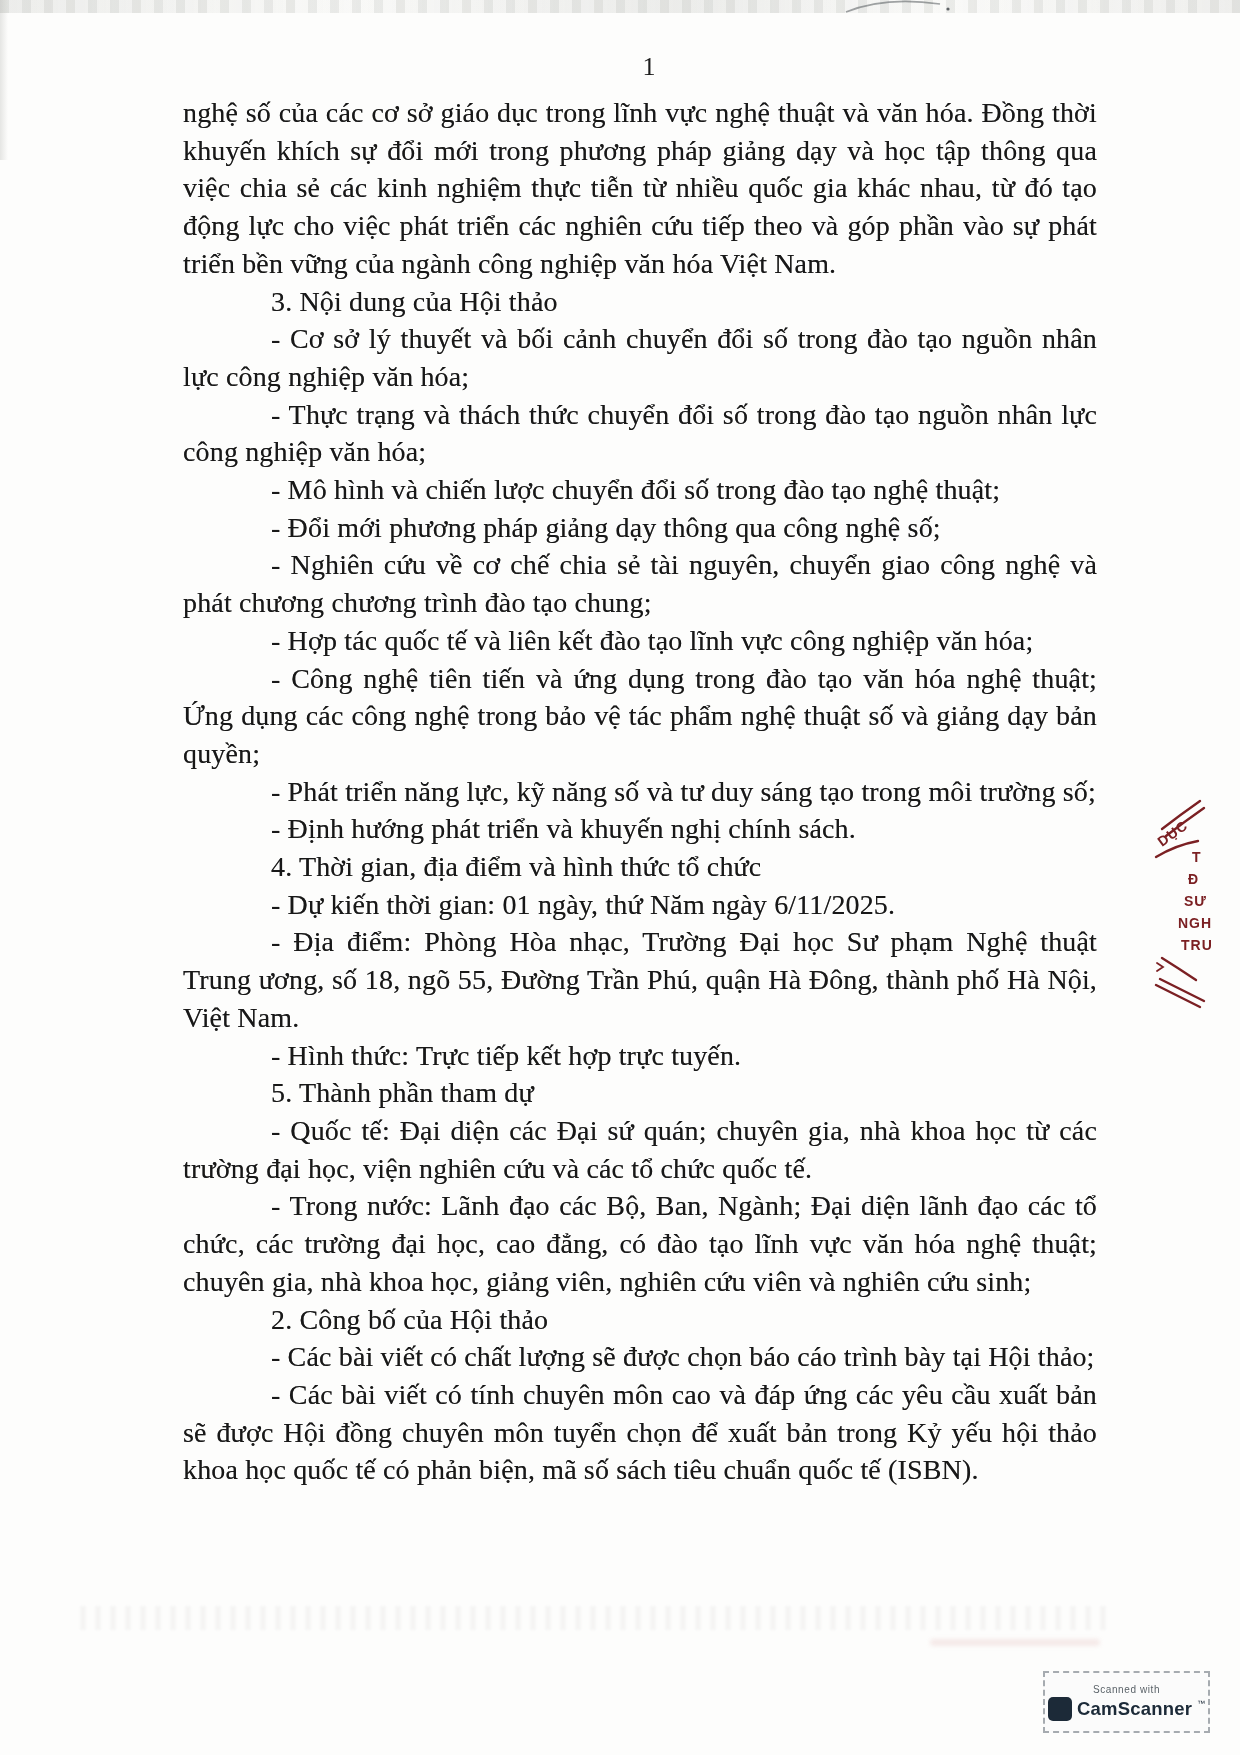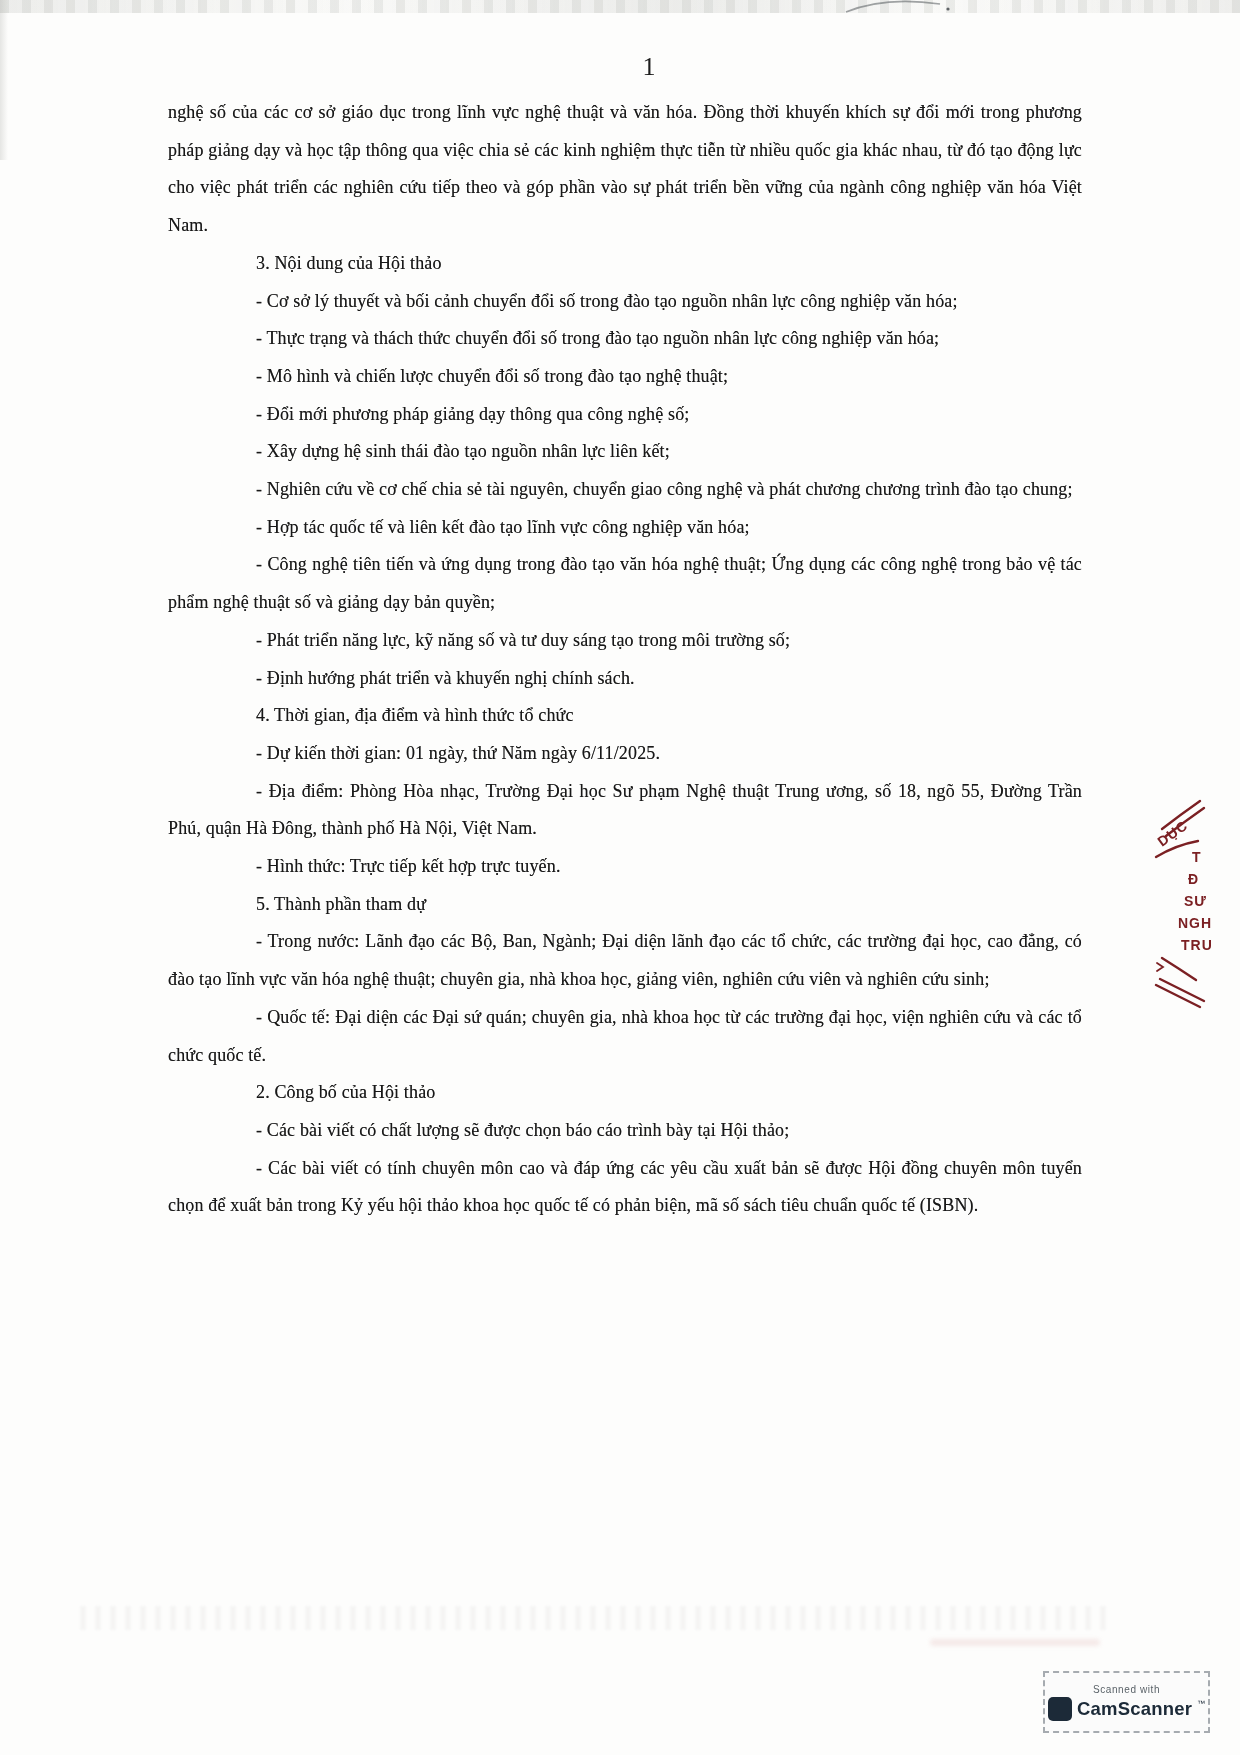--- a/index.html
+++ b/index.html
@@ -36,22 +36,22 @@
   }
 
   
   .page-number {
     position: absolute; left: 636px; top: 52px; width: 26px;
     font-size: 26px; color: #1d1d1d; text-align: center;
   }
 
   
   .content {
-    position: absolute; left: 168px; top: 94px; width: 914px;
-    font-size: 18px; line-height: 37.7px;
+    position: absolute; left: 183px; top: 94px; width: 914px;
+    font-size: 28px; line-height: 37.7px;
     color: #181818;
     text-align: justify;
     letter-spacing: 0.15px;
     text-shadow: 0 0 0.5px rgba(20,20,20,0.55);
   }
   .content p { margin: 0; text-indent: 88px; }
   .content p.noindent { text-indent: 0; }
   .content p.heading { font-weight: normal; }
 
   
@@ -109,33 +109,32 @@
 
   <div class="page-number">1</div>
 
   <div class="content">
     <p class="noindent">nghệ số của các cơ sở giáo dục trong lĩnh vực nghệ thuật và văn hóa. Đồng thời khuyến khích sự đổi mới trong phương pháp giảng dạy và học tập thông qua việc chia sẻ các kinh nghiệm thực tiễn từ nhiều quốc gia khác nhau, từ đó tạo động lực cho việc phát triển các nghiên cứu tiếp theo và góp phần vào sự phát triển bền vững của ngành công nghiệp văn hóa Việt Nam.</p>
     <p class="heading">3. Nội dung của Hội thảo</p>
     <p class="bullet">- Cơ sở lý thuyết và bối cảnh chuyển đổi số trong đào tạo nguồn nhân lực công nghiệp văn hóa;</p>
     <p class="bullet">- Thực trạng và thách thức chuyển đổi số trong đào tạo nguồn nhân lực công nghiệp văn hóa;</p>
     <p class="bullet">- Mô hình và chiến lược chuyển đổi số trong đào tạo nghệ thuật;</p>
     <p class="bullet">- Đổi mới phương pháp giảng dạy thông qua công nghệ số;</p>
-    <p class="bullet">- Xây dựng hệ sinh thái đào tạo nguồn nhân lực liên kết;</p>
     <p class="bullet">- Nghiên cứu về cơ chế chia sẻ tài nguyên, chuyển giao công nghệ và phát chương chương trình đào tạo chung;</p>
     <p class="bullet">- Hợp tác quốc tế và liên kết đào tạo lĩnh vực công nghiệp văn hóa;</p>
     <p class="bullet">- Công nghệ tiên tiến và ứng dụng trong đào tạo văn hóa nghệ thuật; Ứng dụng các công nghệ trong bảo vệ tác phẩm nghệ thuật số và giảng dạy bản quyền;</p>
     <p class="bullet">- Phát triển năng lực, kỹ năng số và tư duy sáng tạo trong môi trường số;</p>
     <p class="bullet">- Định hướng phát triển và khuyến nghị chính sách.</p>
     <p class="heading">4. Thời gian, địa điểm và hình thức tổ chức</p>
     <p class="bullet">- Dự kiến thời gian: 01 ngày, thứ Năm ngày 6/11/2025.</p>
     <p class="bullet">- Địa điểm: Phòng Hòa nhạc, Trường Đại học Sư phạm Nghệ thuật Trung ương, số 18, ngõ 55, Đường Trần Phú, quận Hà Đông, thành phố Hà Nội, Việt Nam.</p>
     <p class="bullet">- Hình thức: Trực tiếp kết hợp trực tuyến.</p>
     <p class="heading">5. Thành phần tham dự</p>
+    <p class="bullet">- Quốc tế: Đại diện các Đại sứ quán; chuyên gia, nhà khoa học từ các trường đại học, viện nghiên cứu và các tổ chức quốc tế.</p>
     <p class="bullet">- Trong nước: Lãnh đạo các Bộ, Ban, Ngành; Đại diện lãnh đạo các tổ chức, các trường đại học, cao đẳng, có đào tạo lĩnh vực văn hóa nghệ thuật; chuyên gia, nhà khoa học, giảng viên, nghiên cứu viên và nghiên cứu sinh;</p>
-    <p class="bullet">- Quốc tế: Đại diện các Đại sứ quán; chuyên gia, nhà khoa học từ các trường đại học, viện nghiên cứu và các tổ chức quốc tế.</p>
     <p class="heading">2. Công bố của Hội thảo</p>
     <p class="bullet">- Các bài viết có chất lượng sẽ được chọn báo cáo trình bày tại Hội thảo;</p>
     <p class="bullet">- Các bài viết có tính chuyên môn cao và đáp ứng các yêu cầu xuất bản sẽ được Hội đồng chuyên môn tuyển chọn để xuất bản trong Kỷ yếu hội thảo khoa học quốc tế có phản biện, mã số sách tiêu chuẩn quốc tế (ISBN).</p>
   </div>
 
   <div class="stamp">
     <svg width="90" height="215" viewBox="0 0 90 215">
       <g stroke="#7b2023" fill="none" stroke-width="2.4" stroke-linecap="round">
         <path d="M 12 34 Q 30 20 50 6"></path>
         <path d="M 16 41 Q 34 27 54 13"></path>

